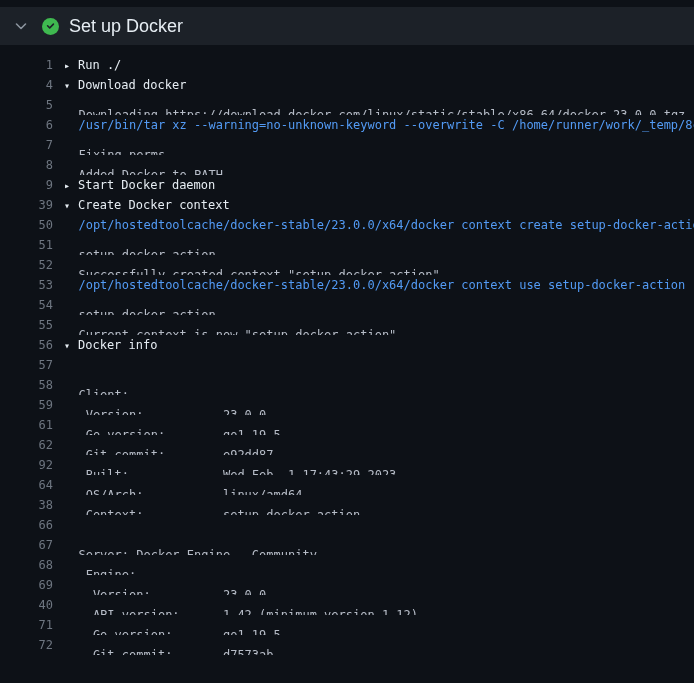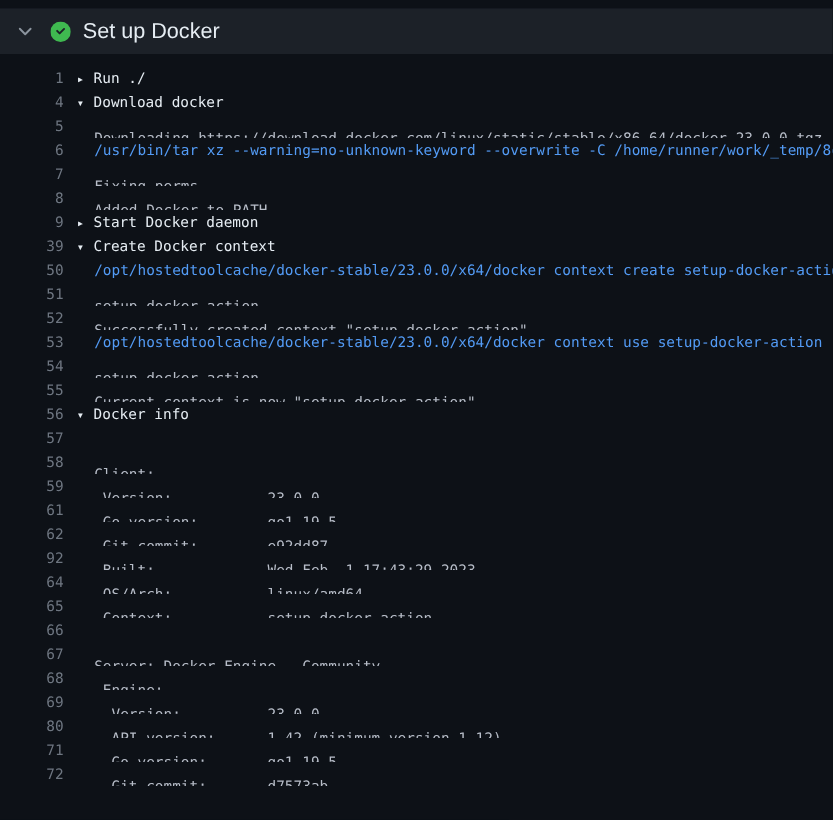--- a/index.html
+++ b/index.html
@@ -96,23 +96,23 @@
       <div class="log-row"><span class="lnum">54</span><span class="lcontent log">  setup-docker-action</span></div>
       <div class="log-row"><span class="lnum">55</span><span class="lcontent log">  Current context is now "setup-docker-action"</span></div>
       <div class="log-row"><span class="lnum">56</span><span class="lcontent group"><span class="arrow">▾</span><span>Docker info</span></span></div>
       <div class="log-row"><span class="lnum">57</span></div>
       <div class="log-row"><span class="lnum">58</span><span class="lcontent log">  Client:</span></div>
       <div class="log-row"><span class="lnum">59</span><span class="lcontent log">   Version:           23.0.0</span></div>
       <div class="log-row"><span class="lnum">61</span><span class="lcontent log">   Go version:        go1.19.5</span></div>
       <div class="log-row"><span class="lnum">62</span><span class="lcontent log">   Git commit:        e92dd87</span></div>
       <div class="log-row"><span class="lnum">92</span><span class="lcontent log">   Built:             Wed Feb  1 17:43:29 2023</span></div>
       <div class="log-row"><span class="lnum">64</span><span class="lcontent log">   OS/Arch:           linux/amd64</span></div>
-      <div class="log-row"><span class="lnum">65</span><span class="lcontent log">   Context:           setup-docker-action</span></div>
+      <div class="log-row"><span class="lnum">38</span><span class="lcontent log">   Context:           setup-docker-action</span></div>
       <div class="log-row"><span class="lnum">66</span><span class="lcontent log"></span></div>
       <div class="log-row"><span class="lnum">67</span><span class="lcontent log">  Server: Docker Engine - Community</span></div>
       <div class="log-row"><span class="lnum">68</span><span class="lcontent log">   Engine:</span></div>
       <div class="log-row"><span class="lnum">69</span><span class="lcontent log">    Version:          23.0.0</span></div>
-      <div class="log-row"><span class="lnum">80</span><span class="lcontent log">    API version:      1.42 (minimum version 1.12)</span></div>
+      <div class="log-row"><span class="lnum">40</span><span class="lcontent log">    API version:      1.42 (minimum version 1.12)</span></div>
       <div class="log-row"><span class="lnum">71</span><span class="lcontent log">    Go version:       go1.19.5</span></div>
       <div class="log-row"><span class="lnum">72</span><span class="lcontent log">    Git commit:       d7573ab</span></div>
     </div>
 
 </div>
 
 </body></html>

